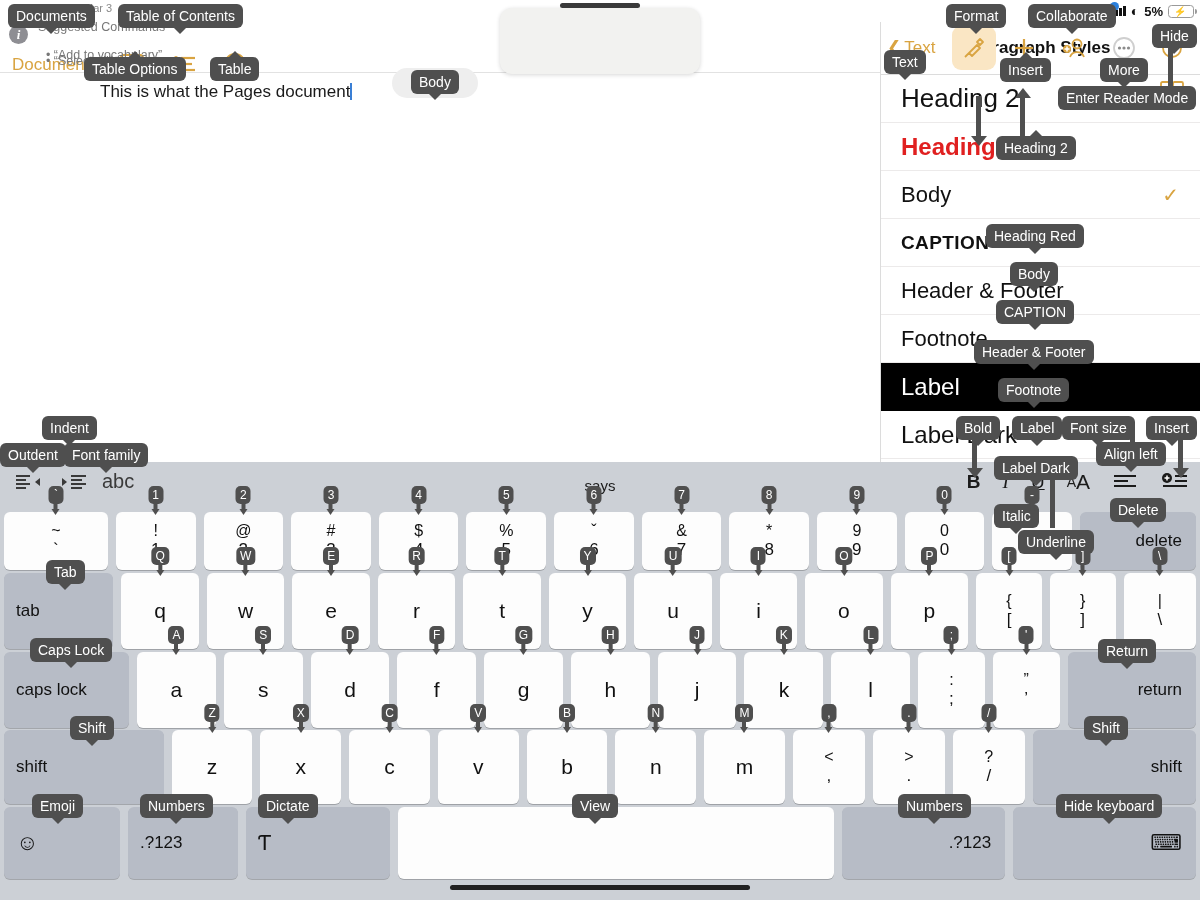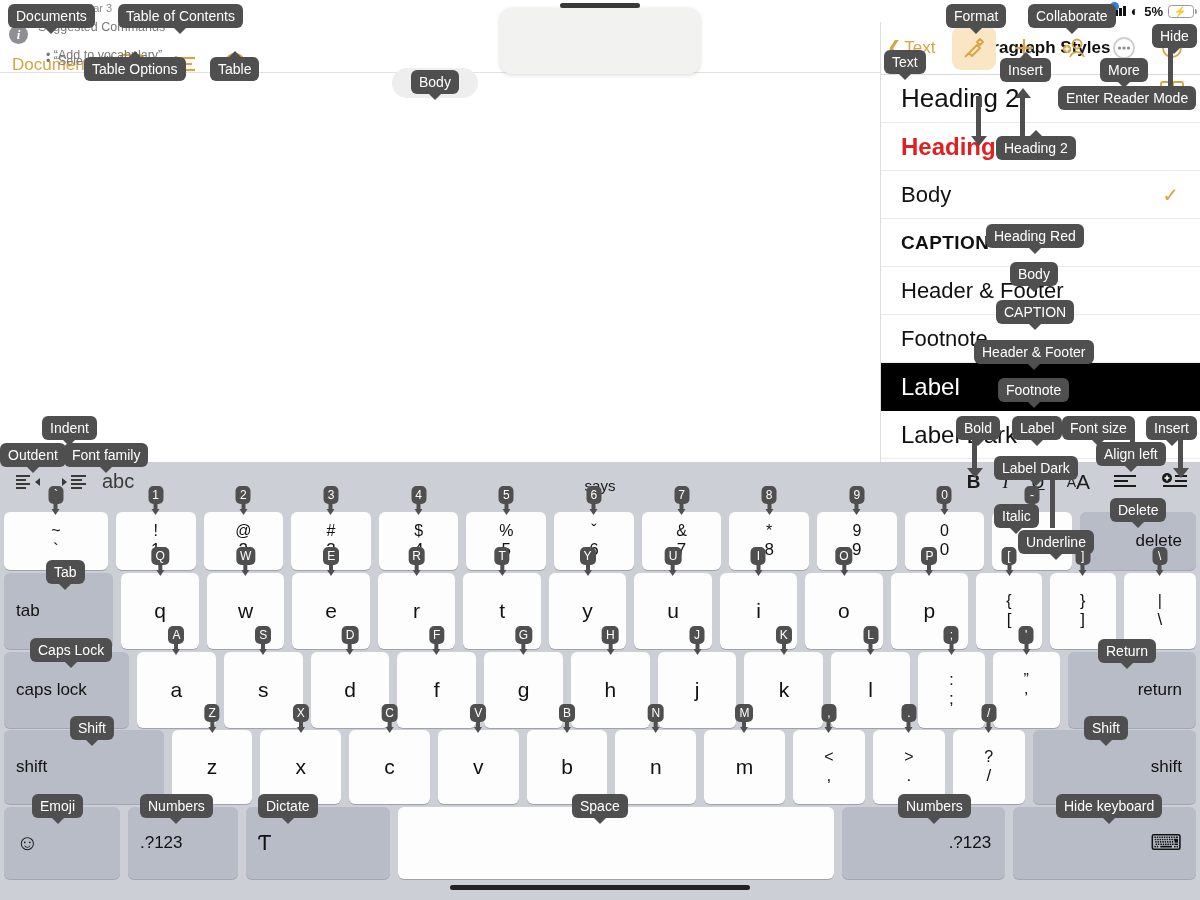--- a/index.html
+++ b/index.html
@@ -140,20 +140,21 @@
     <div class="tb-icon" style="left:222px;">
       <svg width="26" height="24" viewBox="0 0 26 24">
           <circle cx="13" cy="12" r="10" fill="none" stroke="#d9a441" stroke-width="1.8"></circle>
           <path d="M15 8 L10 11.5 L15 15" fill="none" stroke="#d9a441" stroke-width="1.8" stroke-linecap="round" stroke-linejoin="round"></path>
           <path d="M10 11.5 L16 11.5" stroke="#d9a441" stroke-width="1.8" stroke-linecap="round"></path>
         </svg>
     </div>
   </div>
   <div class="toolbar-sep"></div>
   <div class="body-pill"></div>
+  <div class="doc-text"><span>This is what the Pages document</span><span class="caret"></span></div>
 
   <div class="sugg-card"></div>
   <div class="sugg-grab"></div>
   <div class="sugg-info">i</div>
   <div class="sugg-title">Suggested Commands</div>
   <div class="sugg-li" style="top:48px;">•&nbsp;<span>“Add to vocabulary”</span></div>
   <div class="sugg-li" style="top:54px;">•&nbsp;<span>“Select all”</span></div>
 
   <div class="fmt-panel">
     <div class="fmt-back">❮<span>Text</span></div>
@@ -604,19 +605,19 @@
   <div class="tip" style="left:42px;top:416px;">Indent</div>
   <div class="tip" style="left:0px;top:443px;">Outdent</div>
   <div class="tip" style="left:64px;top:443px;">Font family</div>
 
   <div class="tip" style="left:46px;top:560px;">Tab</div>
   <div class="tip" style="left:30px;top:638px;">Caps Lock</div>
   <div class="tip" style="left:70px;top:716px;">Shift</div>
   <div class="tip" style="left:32px;top:794px;">Emoji</div>
   <div class="tip" style="left:140px;top:794px;">Numbers</div>
   <div class="tip" style="left:258px;top:794px;">Dictate</div>
-  <div class="tip" style="left:572px;top:794px;">Space</div>
+  <div class="tip" style="left:572px;top:794px;">View</div>
   <div class="tip" style="left:898px;top:794px;">Numbers</div>
   <div class="tip" style="left:1056px;top:794px;">Hide keyboard</div>
   <div class="tip" style="left:1084px;top:716px;">Shift</div>
   <div class="tip" style="left:1098px;top:639px;">Return</div>
 
 </div>
 
 </body></html>

